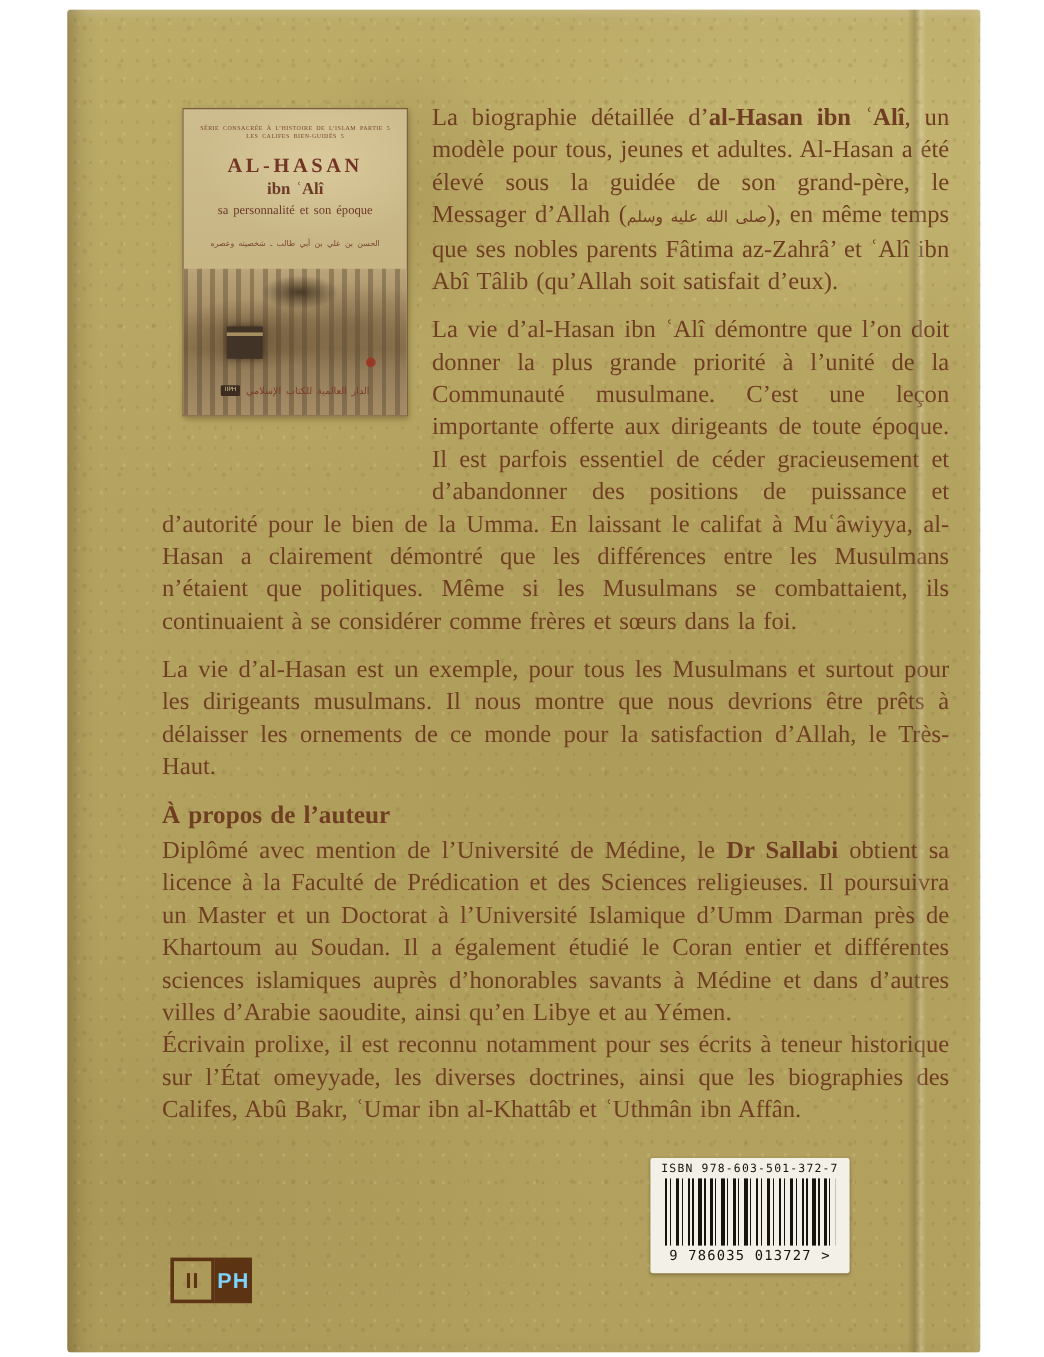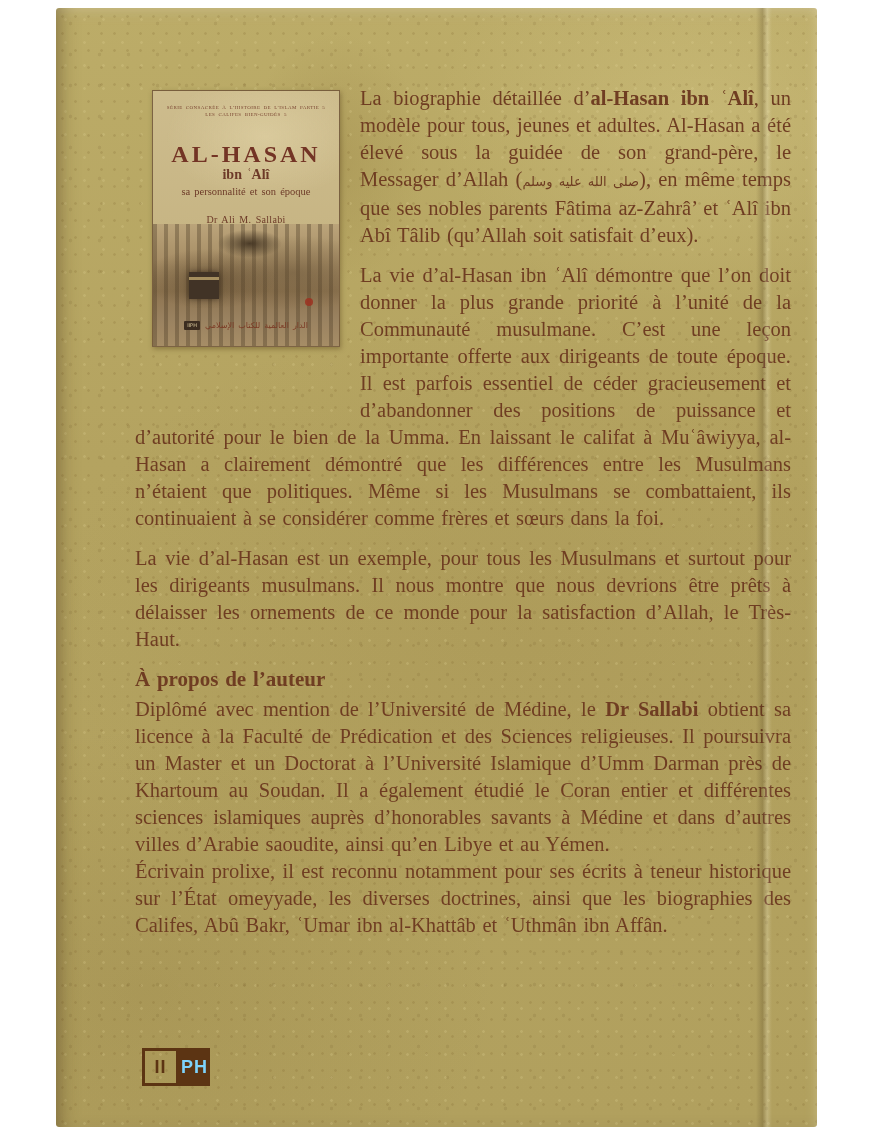--- a/index.html
+++ b/index.html
@@ -55,22 +55,22 @@
     position:relative;margin:5px 0 0 17px;width:188px;height:257px;
     box-sizing:border-box;border:1px solid rgba(80,50,28,.65);
     background:
       radial-gradient(ellipse 140px 90px at 60% 18%, rgba(244,232,190,.35), rgba(0,0,0,0) 70%),
       linear-gradient(180deg,#cdbc8d 0%,#c7b584 55%,#c2af7c 100%);
     box-shadow:1px 2px 5px rgba(60,40,10,.35);
     text-align:center;color:#7b4632;overflow:hidden;
   }
   .mc-series{font-size:5px;letter-spacing:.4px;line-height:7px;margin-top:13px;
     text-transform:uppercase;color:#7b4632;}
-  .mc-title{font-size:24px;font-weight:bold;letter-spacing:3px;color:#733425;
-    margin-top:23px;line-height:26px;}
+  .mc-title{font-size:17px;font-weight:bold;letter-spacing:3px;color:#733425;
+    margin-top:7px;line-height:26px;}
   .mc-subtitle{font-size:14px;font-weight:bold;color:#6d3a28;line-height:16px;}
   .mc-tagline{font-size:10.5px;color:#6d3a28;line-height:13px;margin-top:2px;}
   .mc-arabic{font-family:"DejaVu Sans",sans-serif;font-size:6.5px;color:#7b4632;margin-top:8px;}
   .mc-author{font-size:10px;color:#6d3a28;margin-top:8px;letter-spacing:.3px;}
   .mc-photo{
     position:absolute;left:0;right:0;bottom:0;height:122px;
     background:
       radial-gradient(ellipse 46px 20px at 52% 16%, rgba(58,44,28,.85), rgba(0,0,0,0) 70%),
       radial-gradient(ellipse 90px 40px at 30% 45%, rgba(84,64,40,.5), rgba(0,0,0,0) 75%),
       radial-gradient(ellipse 120px 50px at 75% 40%, rgba(96,76,50,.45), rgba(0,0,0,0) 75%),
@@ -139,20 +139,21 @@
 
     <div class="thumb-block">
       <div class="mini-cover">
         <div class="mc-series">
           <div>SÉRIE CONSACRÉE À L’HISTOIRE DE L’ISLAM PARTIE 5</div>
           <div>LES CALIFES BIEN-GUIDÉS 5</div>
         </div>
         <div class="mc-title">AL-HASAN</div>
         <div class="mc-subtitle">ibn ʿAlî</div>
         <div class="mc-tagline">sa personnalité et son époque</div>
+        <div class="mc-arabic">الحسن بن علي بن أبي طالب ـ شخصيته وعصره</div>
         <div class="mc-author">Dr Ali M. Sallabi</div>
         <div class="mc-photo">
           <div class="kaaba"></div>
           <div class="mc-stamp"></div>
           <div class="mc-footer">
             <div class="mc-footer-logo">IIPH</div>
             <div class="mc-footer-arabic">الدار العالمية للكتاب الإسلامي</div>
           </div>
         </div>
       </div>
@@ -162,19 +163,24 @@
     <p><span>La vie d’al-Hasan ibn ʿAlî démontre que l’on doit donner la plus grande priorité à l’unité de la Communauté musulmane. C’est une leçon importante offerte aux dirigeants de toute époque. Il est parfois essentiel de céder gracieusement et d’abandonner des positions de puissance et d’autorité pour le bien de la </span><span class="i">Umma</span><span>. En laissant le califat à Muʿâwiyya, al-Hasan a clairement démontré que les différences entre les Musulmans n’étaient que politiques. Même si les Musulmans se combattaient, ils continuaient à se considérer comme frères et sœurs dans la foi.</span></p>
     <p><span>La vie d’al-Hasan est un exemple, pour tous les Musulmans et surtout pour les dirigeants musulmans. Il nous montre que nous devrions être prêts à délaisser les ornements de ce monde pour la satisfaction d’Allah, le Très-Haut.</span></p>
 
     <div class="about-heading">À propos de l’auteur</div>
     <p class="no-gap"><span>Diplômé avec mention de l’Université de Médine, le </span><span class="b">Dr Sallabi</span><span> obtient sa licence à la Faculté de Prédication et des Sciences religieuses. Il poursuivra un Master et un Doctorat à l’Université Islamique d’Umm Darman près de Khartoum au Soudan. Il a également étudié le Coran entier et différentes sciences islamiques auprès d’honorables savants à Médine et dans d’autres villes d’Arabie saoudite, ainsi qu’en Libye et au Yémen.</span></p>
     <p class="no-gap"><span>Écrivain prolixe, il est reconnu notamment pour ses écrits à teneur historique sur l’État omeyyade, les diverses doctrines, ainsi que les biographies des Califes, Abû Bakr, ʿUmar ibn al-Khattâb et ʿUthmân ibn Affân.</span></p>
   </div>
 
   <div class="crease"></div>
 
+  <div class="barcode">
+    <div class="isbn">ISBN 978-603-501-372-7</div>
+    <div class="bars"></div>
+    <div class="digits">9 786035 013727 &gt;</div>
+  </div>
 
   <div class="iiph">
     <div class="left">II</div>
     <div class="right">PH</div>
   </div>
 
 </div>
 
 </body></html>

